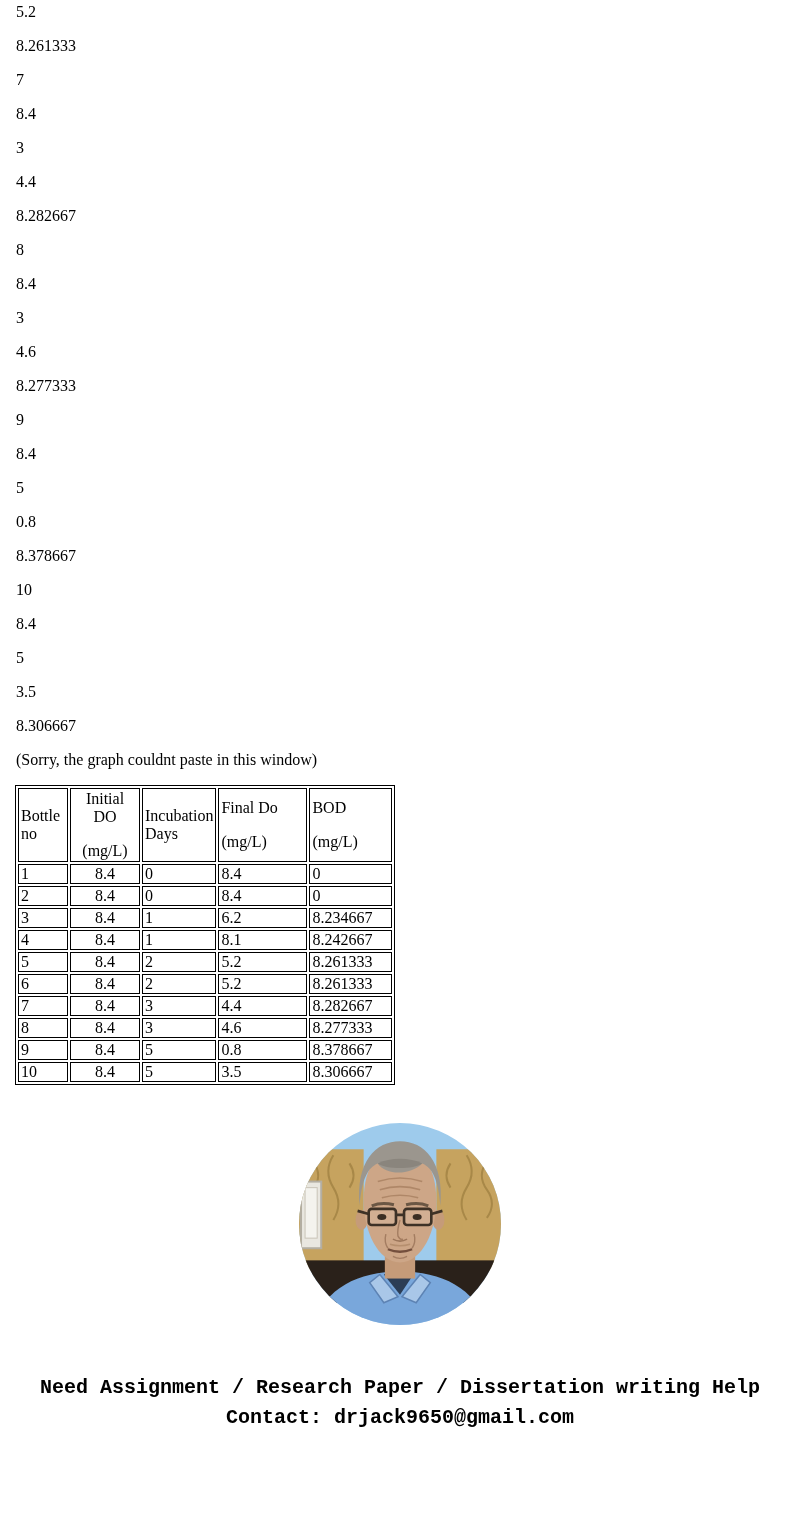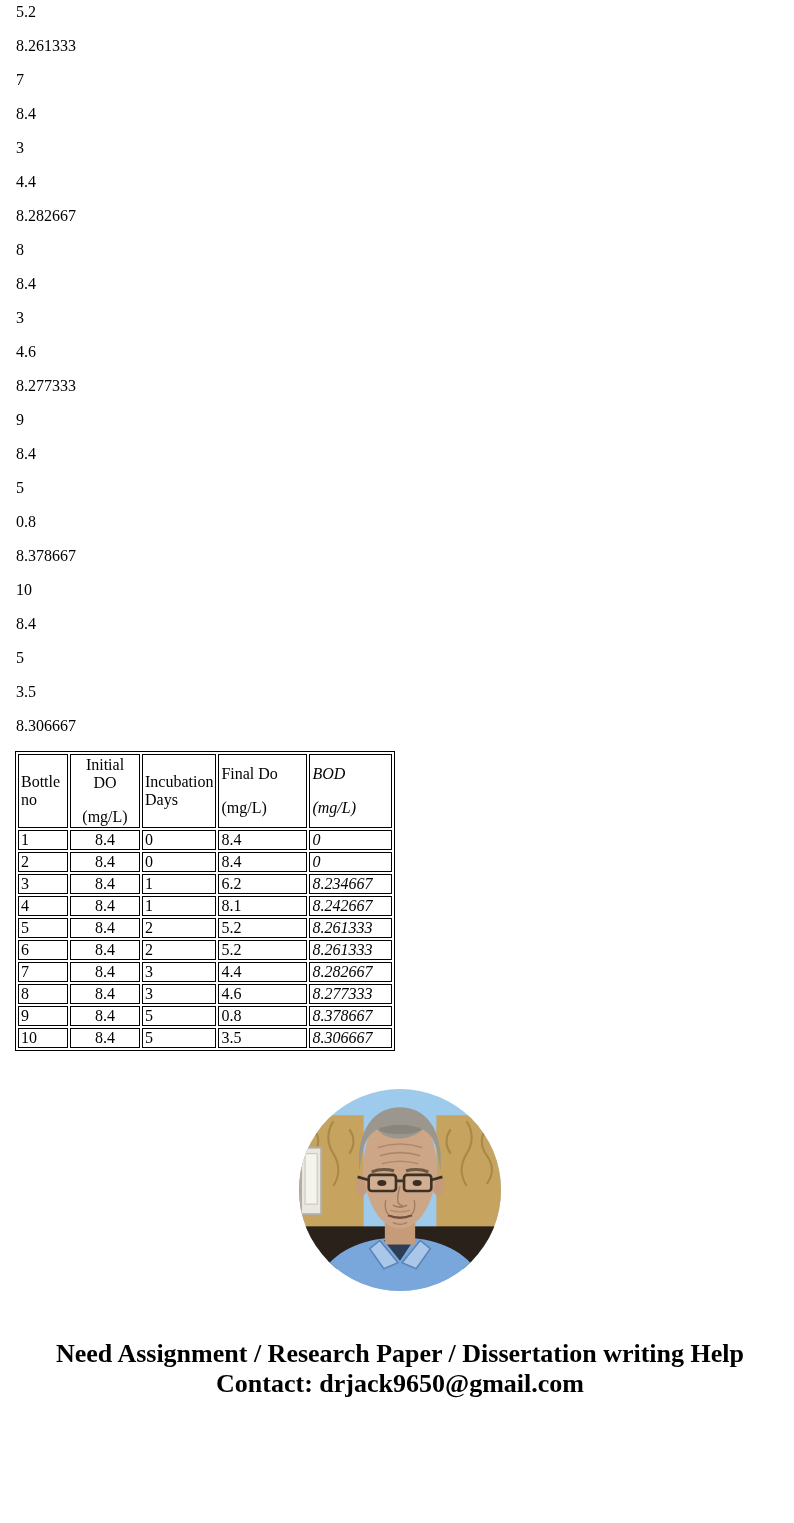--- a/index.html
+++ b/index.html
@@ -22,40 +22,40 @@
   table.bod td {
     border: 1px solid #000; box-sizing: border-box;
     vertical-align: middle; padding: 0 2px; line-height: 18px;
     overflow: hidden;
   }
   table.bod tr.hdr td { height: 74px; }
   table.bod td.c1 { width: 50px; }
   table.bod td.c2 { width: 70px; text-align: center; }
   table.bod td.c3 { width: 73px; margin-top: 20px; }
   table.bod td.c4 { width: 89px; }
-  table.bod td.c5 { width: 83px; font-style: italic; }
+  table.bod td.c5 { width: 83px; }
   table.bod .hp { margin: 0; line-height: 18px; }
   table.bod .hp + .hp { margin-top: 16px; }
 
   
   .avatar-wrap { margin-top: 38px; text-align: center; }
   .avatar {
     display: inline-block; width: 202px; height: 202px;
     border-radius: 50%; overflow: hidden; vertical-align: top;
   }
   .avatar svg { display: block; }
   .wall-pattern { stroke: #8f7334; stroke-width: 2; fill: none; opacity: .55; }
   .wrinkle { stroke: #a87f60; stroke-width: 1.6; fill: none; opacity: .8; }
   .facial-line { stroke: #9c765a; stroke-width: 1.4; fill: none; opacity: .85; }
 
   
   .footer {
     margin-top: 48px; text-align: center;
-    font-family: Liberation Serif, serif;
-    font-weight: bold; font-size: 26px; line-height: 30px;
+    font-family: Liberation Mono, monospace;
+    font-weight: bold; font-size: 20px; line-height: 30px;
     letter-spacing: 0;
   }
 </style>
 </head>
 <body>
 
 <div class="doc">
 
   <section>
     <p class="para">5.2</p>
@@ -75,20 +75,21 @@
     <p class="para">5</p>
     <p class="para">0.8</p>
     <p class="para">8.378667</p>
     <p class="para">10</p>
     <p class="para">8.4</p>
     <p class="para">5</p>
     <p class="para">3.5</p>
     <p class="para">8.306667</p>
   </section>
 
+  <p class="para">(Sorry, the graph couldnt paste in this window)</p>
 
   <table class="bod">
     <tbody>
       <tr class="hdr">
         <td class="c1">
             <p class="hp">Bottle no</p>
           </td>
         <td class="c2">
             <p class="hp">Initial DO</p>
             <p class="hp">(mg/L)</p>

